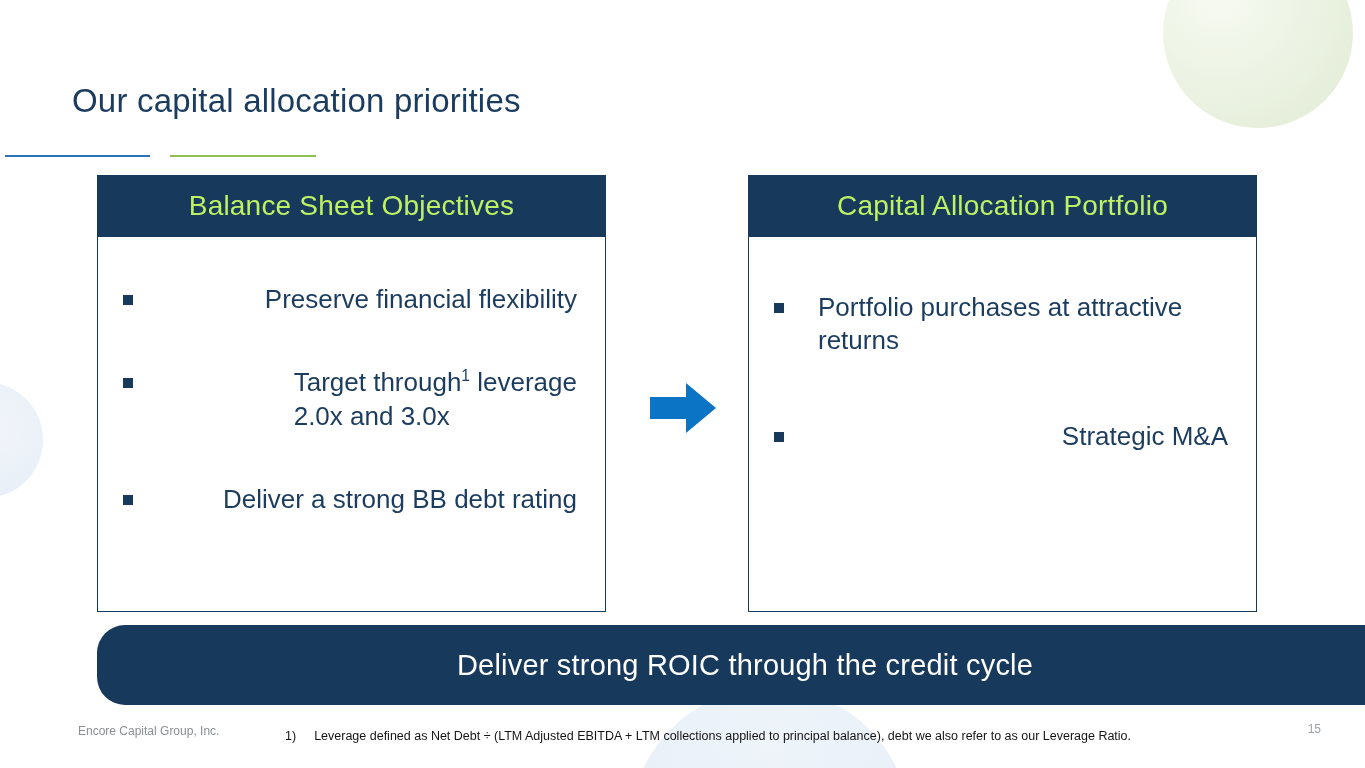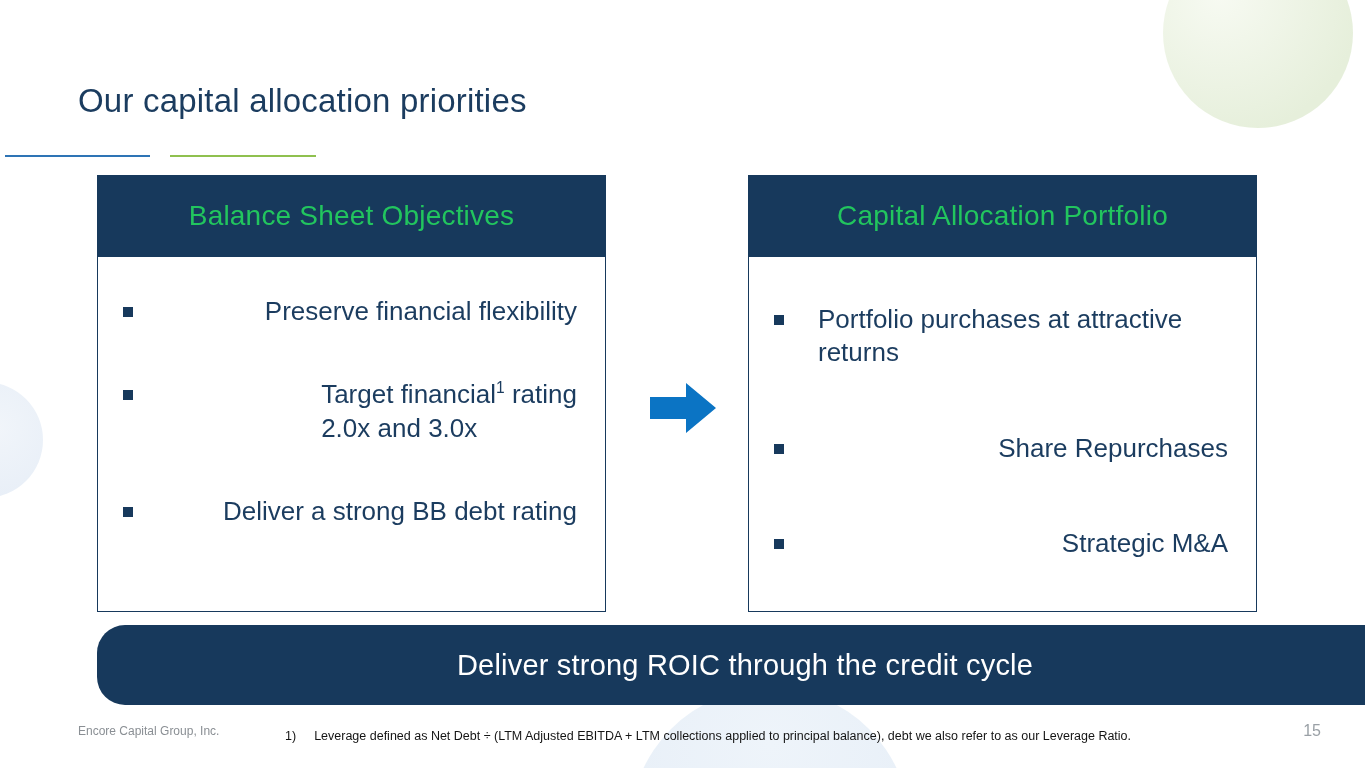--- a/index.html
+++ b/index.html
@@ -11,37 +11,37 @@
   .deco{position:absolute;border-radius:50%;z-index:0;}
   .deco-tr{left:1163px;top:-62px;width:190px;height:190px;
     background:radial-gradient(circle at 30% 30%, #f7faf2 0%, #e6efdb 75%);}
   .deco-left{left:-73px;top:382px;width:116px;height:116px;
     background:radial-gradient(circle at 60% 40%, #f1f5fa 0%, #e7eef7 80%);}
   .deco-bottom{left:630px;top:688px;width:280px;height:280px;
     background:radial-gradient(circle at 50% 20%, #eef4fa 0%, #e6eef7 80%);}
   .content{position:relative;z-index:1;}
   
   .title{
-    position:absolute;left:78px;top:82px;margin:0;
+    position:absolute;left:72px;top:82px;margin:0;
     font-size:33px;font-weight:400;color:var(--text-navy,#1C4366);
     letter-spacing:0.2px;
   }
   .rule{position:absolute;height:2px;top:155px;}
   .rule-blue{left:5px;width:145px;background:var(--underline-blue,#2E74B5);}
   .rule-green{left:170px;width:146px;background:var(--underline-green,#8FC04F);}
   
   .box{
     position:absolute;top:175px;width:509px;height:437px;
     border:1px solid var(--navy,#17395C);background:#fff;box-sizing:border-box;
   }
   .box-left{left:97px;}
   .box-right{left:748px;}
   .box-header{
-    height:82px;margin:-1px -1px 0 -1px;
-    background:var(--navy,#17395C);color:#22c55e;
+    height:62px;margin:-1px -1px 8px -1px;
+    background:var(--navy,#17395C);color:#bef264;
     display:flex;align-items:center;justify-content:center;
     font-size:28px;font-weight:400;letter-spacing:0.2px;
   }
   .blist{
     list-style:none;margin:0;padding:38px 28px 0 25px;
   }
   .blist li{display:flex;align-items:flex-start;justify-content:space-between;}
   .list-left li{margin-bottom:50px;}
   .list-right li{margin-bottom:62px;margin-top:8px;}
   .sq{
@@ -62,21 +62,21 @@
     background:var(--navy,#17395C);color:#fff;box-sizing:border-box;
     display:flex;align-items:center;justify-content:center;
     font-size:29px;font-weight:400;letter-spacing:0.2px;border-radius:28px;
   }
   
   .company{position:absolute;left:78px;top:724px;font-size:12px;color:#8a8f94;}
   .footnote{
     position:absolute;left:285px;top:729px;display:flex;gap:18px;
     font-size:12.5px;color:#141414;white-space:nowrap;
   }
-  .pagenum{position:absolute;right:44px;top:722px;font-size:16px;color:#9aa0a6;}
+  .pagenum{position:absolute;right:44px;top:722px;font-size:12px;color:#9aa0a6;}
 </style>
 </head>
 <body>
 
 <div class="slide">
 
   <div class="deco deco-tr"></div>
   <div class="deco deco-left"></div>
   <div class="deco deco-bottom"></div>
 
@@ -88,45 +88,41 @@
 
     <section class="box box-left">
       <header class="box-header">Balance Sheet Objectives</header>
       <ul class="blist list-left">
         <li>
           <span class="sq"></span>
           <span class="btext">Preserve financial flexibility</span>
         </li>
         <li>
           <span class="sq"></span>
-          <span class="btext"><span>Target financial</span><sup>1</sup><span> rating</span><br><span>2.0x and 3.0x</span></span>
+          <span class="btext"><span>Target through</span><sup>1</sup><span> leverage</span><br><span>2.0x and 3.0x</span></span>
         </li>
         <li>
           <span class="sq"></span>
           <span class="btext">Deliver a strong BB debt rating</span>
         </li>
       </ul>
     </section>
 
     <div class="arrow">
       <svg viewBox="0 0 66 56" xmlns="http://www.w3.org/2000/svg" aria-hidden="true">
         <path d="M0 17 H36 V3 L66 28 L36 53 V39 H0 Z" fill="currentColor"></path>
       </svg>
     </div>
 
     <section class="box box-right">
       <header class="box-header">Capital Allocation Portfolio</header>
       <ul class="blist list-right">
         <li>
           <span class="sq"></span>
           <span class="btext">Portfolio purchases at attractive returns</span>
-        </li>
-        <li>
-          <span class="sq"></span>
-          <span class="btext">Share Repurchases</span>
         </li>
         <li>
           <span class="sq"></span>
           <span class="btext">Strategic M&amp;A</span>
         </li>
       </ul>
     </section>
 
     <div class="banner">
       <span>Deliver strong ROIC through the credit cycle</span>

